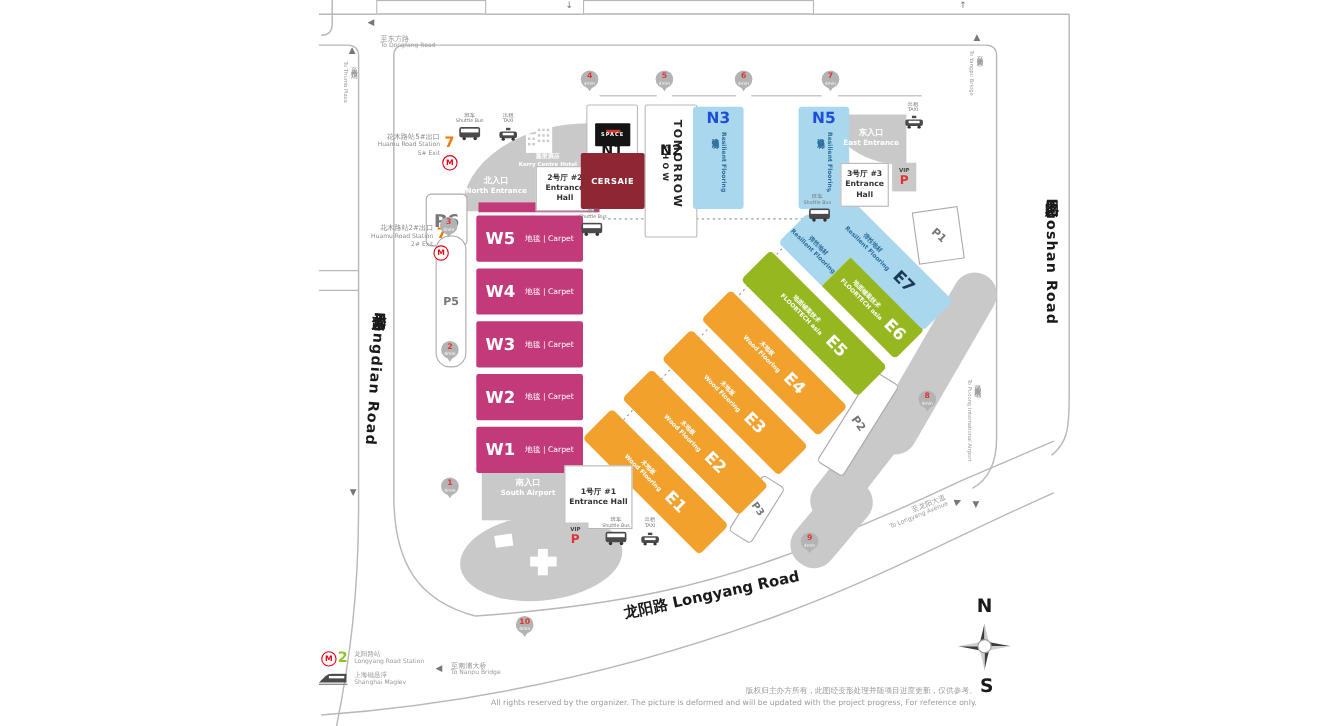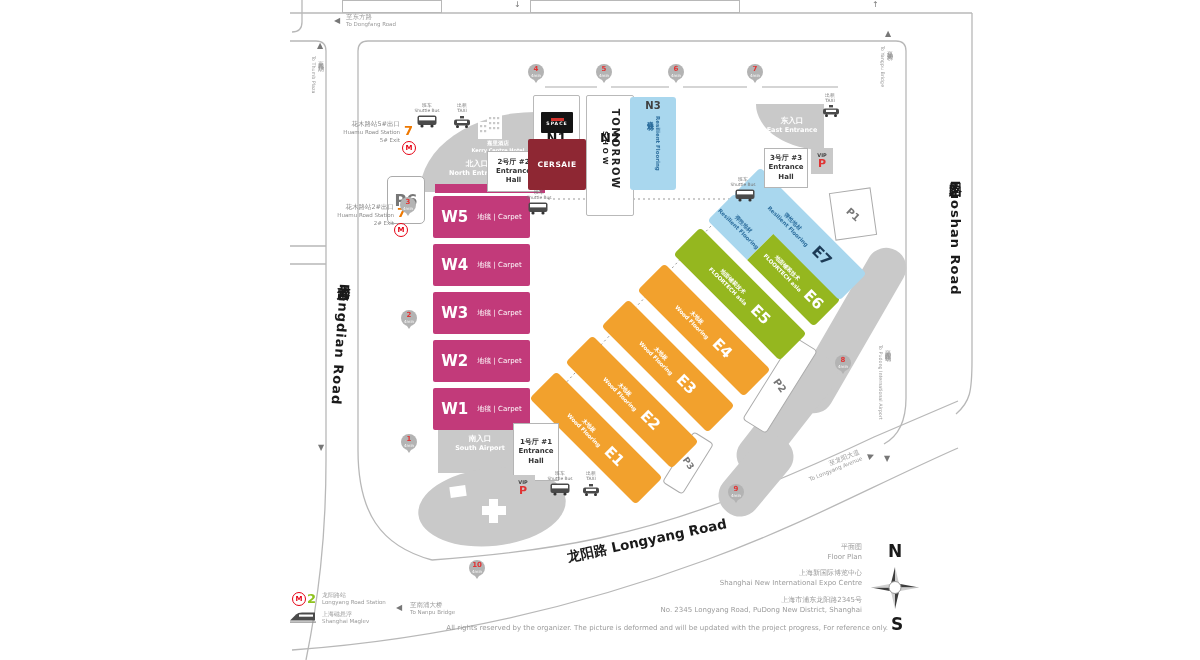--- a/index.html
+++ b/index.html
@@ -17,21 +17,21 @@
   
   .dir{position:absolute;color:#9a9a9a;line-height:1.25;z-index:3;}
   .dir .dzh{font-size:6.5px;} .dir .den{font-size:5.5px;}
   .arrow{position:absolute;color:#777;z-index:3;font-size:8px;line-height:1;}
   .vdir{position:absolute;writing-mode:vertical-rl;color:#9a9a9a;z-index:3;}
   .vdir .vzh{font-size:6px;letter-spacing:1px;} .vdir .ven{font-size:4.8px;}
 
   
   .hall-n{position:absolute;width:46px;height:93px;background:#a9d7ee;border-radius:3px;
           display:flex;flex-direction:column;align-items:center;padding-top:4px;box-sizing:border-box;z-index:2;}
-  .hall-n .code{font-size:10px;font-weight:bold;color:#404040;line-height:1;}
+  .hall-n .code{font-size:14px;font-weight:bold;color:#1d4ed8;line-height:1;}
   .hall-nw{position:absolute;background:#fff;border:1px solid #b9b9b9;border-radius:2px;
            display:flex;flex-direction:column;align-items:center;padding-top:3px;box-sizing:border-box;z-index:2;}
   .hall-nw .code{font-size:13px;font-weight:bold;color:#161616;line-height:1.1;margin-top:32px;}
   .nvert{writing-mode:vertical-lr;margin-top:5px;font-weight:bold;color:#2e6f9e;}
   .nvert .nvz{font-size:6.5px;letter-spacing:1px;} .nvert .nve{font-size:5.5px;}
 
   .hall-w{position:absolute;left:433px;width:97px;height:42px;background:#c23a7a;border-radius:2px;
           display:flex;align-items:center;justify-content:center;gap:9px;color:#fff;z-index:2;}
   .hall-w .code{font-size:15px;font-weight:bold;} .hall-w .sub{font-size:7px;}
 
@@ -141,21 +141,21 @@
   <div class="abs" style="left:450px;top:486px;width:16px;height:11px;background:#fff;z-index:2;transform:rotate(-8deg)"></div>
   <div class="gray" style="left:830px;top:238px;width:40px;height:185px;border-radius:22px;transform:rotate(30deg)"></div>
   <div class="gray" style="left:768px;top:345px;width:38px;height:140px;border-radius:20px;transform:rotate(38deg)"></div>
   <div class="gray" style="left:735px;top:430px;width:42px;height:92px;border-radius:20px;transform:rotate(40deg)"></div>
 
   <div class="roadlabel vroad" style="left:330px;top:275px;height:160px;transform:rotate(4deg)">芳甸路 Fangdian Road</div>
   <div class="roadlabel vroad" style="left:946px;top:172px;height:165px">罗山路 Luoshan Road</div>
   <div class="roadlabel" style="left:552px;top:532px;width:190px;text-align:center;font-size:13.5px;transform:rotate(-12deg)">龙阳路 Longyang Road</div>
 
   <span class="arrow" style="left:334px;top:17px">◀</span>
-  <div class="dir" style="left:346px;top:13px">
+  <div class="dir" style="left:346px;top:31px">
     <div class="dzh">至东方路</div>
     <div class="den">To Dongfang Road</div>
   </div>
   <span class="arrow" style="left:317px;top:42px">▲</span>
   <div class="vdir" style="left:311px;top:56px;height:70px">
     <div class="vzh">至大拇指广场</div>
     <div class="ven">To Thumb Plaza</div>
   </div>
   <span class="arrow" style="left:318px;top:444px">▼</span>
   <span class="arrow" style="left:885px;top:30px">▲</span>
@@ -211,20 +211,21 @@
   </div>
   <svg class="abs z3" style="left:453px;top:116px" width="18" height="12" viewBox="0 0 18 12">
     <rect x="7" y="0" width="4" height="2.4" fill="#4a4a4a"></rect>
       <rect x="1" y="3.6" width="16" height="6" rx="2" fill="#4a4a4a"></rect>
     <rect x="4" y="4.8" width="10" height="2.2" fill="#fff"></rect>
       <circle cx="4.5" cy="10.6" r="1.5" fill="#333"></circle>
       <circle cx="13.5" cy="10.6" r="1.5" fill="#333"></circle>
   </svg>
 
   <div class="park" style="left:387px;top:176px;width:36px;height:46px;border-radius:5px;font-size:16px">P6</div>
+  <div class="park" style="left:396px;top:214px;width:26px;height:118px;border-radius:13px;font-size:10px">P5</div>
   <div class="park" style="left:832px;top:190px;width:40px;height:46px;transform:rotate(-8deg);font-size:10px">
       <span style="transform:rotate(50deg)">P1</span>
     </div>
   <div class="park" style="left:766px;top:336px;width:26px;height:96px;transform:rotate(32deg);border-radius:4px;font-size:10px">
       <span style="transform:rotate(22deg)">P2</span>
     </div>
   <div class="park" style="left:676px;top:433px;width:22px;height:58px;transform:rotate(32deg);border-radius:4px;font-size:9px">
       <span style="transform:rotate(22deg)">P3</span>
     </div>
 
@@ -244,21 +245,21 @@
       <rect x="2" y="12" width="2.2" height="2.2"></rect>
         <rect x="6" y="12" width="2.2" height="2.2"></rect>
       <rect x="2" y="17" width="2.2" height="2.2"></rect>
         <rect x="6" y="17" width="2.2" height="2.2"></rect>
     </g>
   </svg>
   <div class="hotellabel" style="left:462px;top:140px;width:72px">
     <div class="hz">嘉里酒店</div>
     <div class="he">Kerry Centre Hotel</div>
   </div>
-  <div class="ent" style="left:442px;top:159px;width:70px">
+  <div class="ent" style="left:416px;top:159px;width:70px">
     <div class="ent-zh">北入口</div>
     <div class="ent-en">North Entrance</div>
   </div>
   <div class="ehall" style="left:487px;top:151px;width:53px;height:41px">
     <div>2号厅 #2</div>
     <div>Entrance Hall</div>
   </div>
 
   <div class="abs z2" style="left:435px;top:184px;width:110px;height:9px;background:#c23a7a"></div>
   <div class="hall-nw" style="left:533px;top:95px;width:47px;height:48px">
@@ -275,20 +276,27 @@
   </div>
   <div class="n2wrap" style="left:586px;top:110px;width:48px;height:78px">
     <div class="n2logo">
       <div class="n2a">TOMORROW</div>
       <div class="n2b">SHOW</div>
     </div>
   </div>
 
   <div class="hall-n" style="left:630px;top:97px">
     <div class="code">N3</div>
+    <div class="nvert">
+        <div class="nvz">弹性地材</div>
+        <div class="nve">Resilient Flooring</div>
+      </div>
+  </div>
+  <div class="hall-n" style="left:726px;top:97px">
+    <div class="code">N5</div>
     <div class="nvert">
         <div class="nvz">弹性地材</div>
         <div class="nve">Resilient Flooring</div>
       </div>
   </div>
 
   <div class="hall-w" style="top:196px">
     <span class="code">W5</span>
       <span class="sub">地毯 | Carpet</span>
   </div>
@@ -385,21 +393,21 @@
     <rect x="0.5" y="0.5" width="19" height="9.5" rx="2" fill="#4a4a4a"></rect>
       <rect x="2" y="2" width="16" height="3.4" fill="#fff"></rect>
     <circle cx="5" cy="11" r="1.6" fill="#333"></circle>
       <circle cx="15" cy="11" r="1.6" fill="#333"></circle>
   </svg>
 
   <div class="ent" style="left:440px;top:434px;width:80px">
     <div class="ent-zh">南入口</div>
     <div class="ent-en">South Airport</div>
   </div>
-  <div class="ehall" style="left:513px;top:423px;width:46px;height:58px">
+  <div class="ehall" style="left:513px;top:423px;width:62px;height:58px">
     <div>1号厅 #1</div>
     <div>Entrance Hall</div>
   </div>
   <div class="vipbox" style="left:511px;top:475px;width:24px;height:26px">
     <span class="v">VIP</span>
     <span class="p">P</span>
   </div>
   <div class="tlabel" style="left:543px;top:470px;width:34px">
     <div class="tz">班车</div>
     <div class="te">Shuttle Bus</div>
@@ -510,27 +518,18 @@
     <polygon points="48,22.5 24,22.5 24,18" fill="#3d3d3d"></polygon>
       <polygon points="48,22.5 24,22.5 24,27" fill="#cfcfcf"></polygon>
     <polygon points="24,44 24,22.5 29,22.5" fill="#3d3d3d"></polygon>
       <polygon points="24,44 24,22.5 19,22.5" fill="#cfcfcf"></polygon>
     <polygon points="0,22.5 24,22.5 24,27" fill="#3d3d3d"></polygon>
       <polygon points="0,22.5 24,22.5 24,18" fill="#cfcfcf"></polygon>
     <circle cx="24" cy="22.5" r="6" fill="#fff" stroke="#999" stroke-width="1"></circle>
   </svg>
   <div class="compN" style="left:891px;top:616px">S</div>
 
-  <div class="footer">
-    <div class="f7">平面图</div>
-    <div class="f7">Floor Plan</div>
-    <div class="fgap"></div>
-    <div class="f7">上海新国际博览中心</div>
-    <div class="f7">Shanghai New International Expo Centre</div>
-    <div class="fgap"></div>
-    <div class="f7">上海市浦东龙阳路2345号</div>
-    <div class="f7">No. 2345 Longyang Road, PuDong New District, Shanghai</div>
-  </div>
   <div class="disc">
+    <div class="f7">版权归主办方所有，此图经变形处理并随项目进度更新，仅供参考。</div>
     <div class="f7">All rights reserved by the organizer. The picture is deformed and will be updated with the project progress, For reference only.</div>
   </div>
 
 </div>
 
 </body></html>

